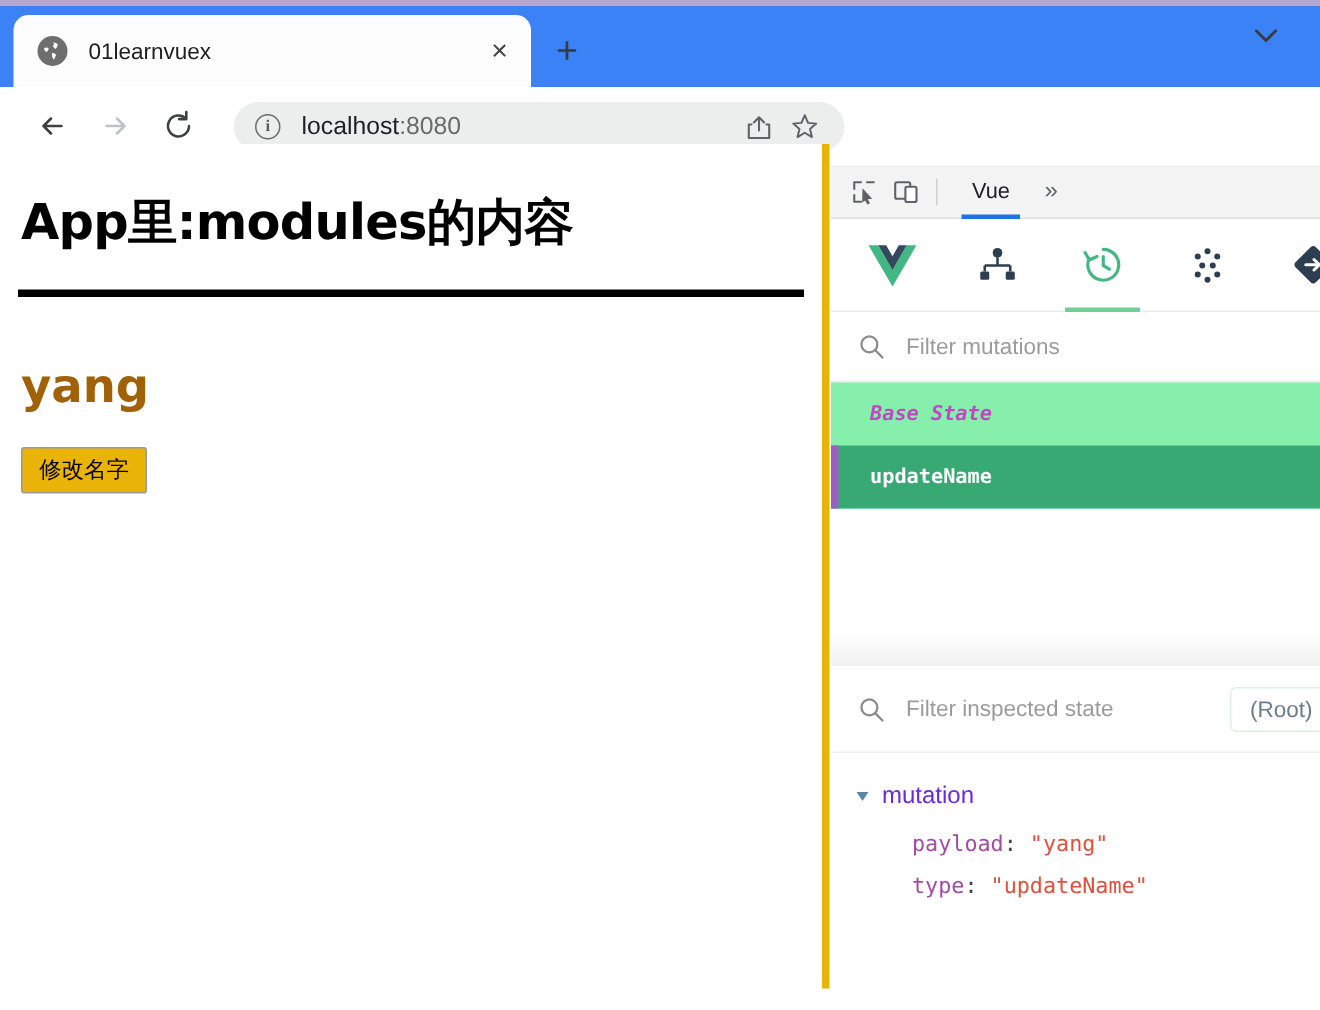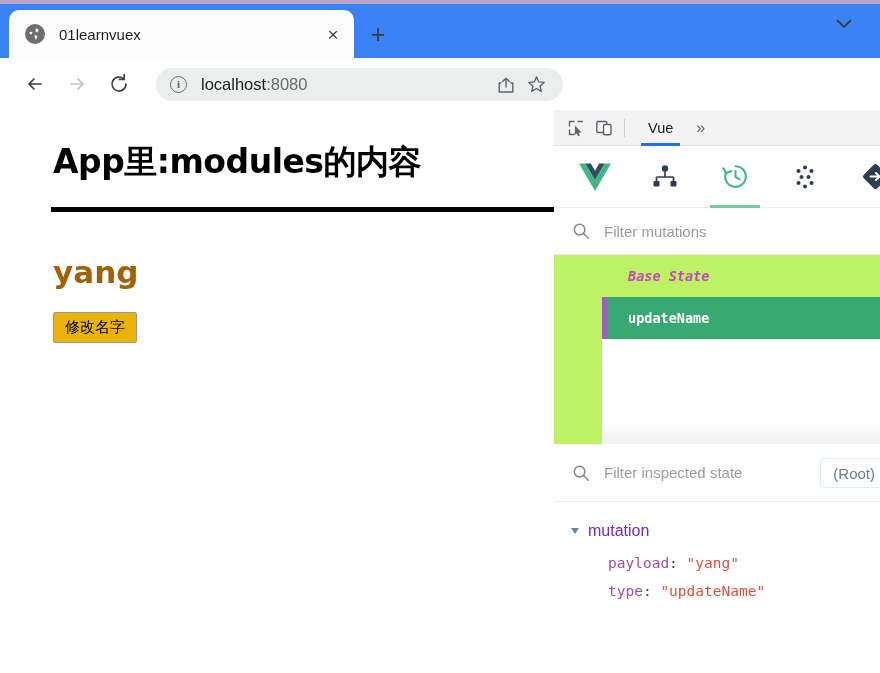--- a/index.html
+++ b/index.html
@@ -84,22 +84,22 @@
   }
   .ext-row {
     position: absolute; left: 578px; top: 70px;
     display: flex; align-items: center; gap: 17px;
   }
   .ext-ico { width: 25px; height: 25px; cursor: pointer; flex: 0 0 auto;
              display: flex; align-items: center; justify-content: center; }
 
   
   .viewport {
-    position: absolute; left: 0; top: 110px; width: 553px; height: 563px;
-    background: #ffffff; overflow: hidden; border-right: 5px solid #eab308; margin-left: 39px;
+    position: absolute; left: 0; top: 96px; width: 553px; height: 563px;
+    background: #ffffff; overflow: hidden; border-right: 5px solid #eab308;
   }
   .page-h1 {
     margin: 30px 0 0 14px; font-size: 33px; font-weight: bold; color: #000;
     font-family: "DejaVu Sans", "Liberation Sans", sans-serif;
     letter-spacing: -0.5px;
   }
   .page-hr {
     margin: 22px 12px 0 12px; height: 5px; background: #000; border: 0;
   }
   .page-name {
@@ -162,21 +162,21 @@
   .filter-bar {
     height: 47px; display: flex; align-items: center; padding-left: 18px;
     background: #fff; border-bottom: 1px solid #eaeaea;
   }
   .filter-ico { width: 18px; height: 18px; flex: 0 0 auto; }
   .filter-txt {
     margin-left: 14px; font-size: 15px; color: #9b9b9b;
     font-family: "Liberation Sans", sans-serif;
   }
 
-  .mut-list { background: #bef264; padding-left: 48px; }
+  .mut-list { background: #86efac; }
   .mut-row {
     height: 42px; display: flex; align-items: center; padding-left: 26px;
     font-size: 14px; cursor: pointer; position: relative;
   }
   .mut-row.base {
     color: #c247c2; font-style: italic; font-weight: bold;
     font-family: "DejaVu Sans Mono", "Liberation Mono", monospace;
     font-size: 13.5px;
   }
   .mut-row.selected {

